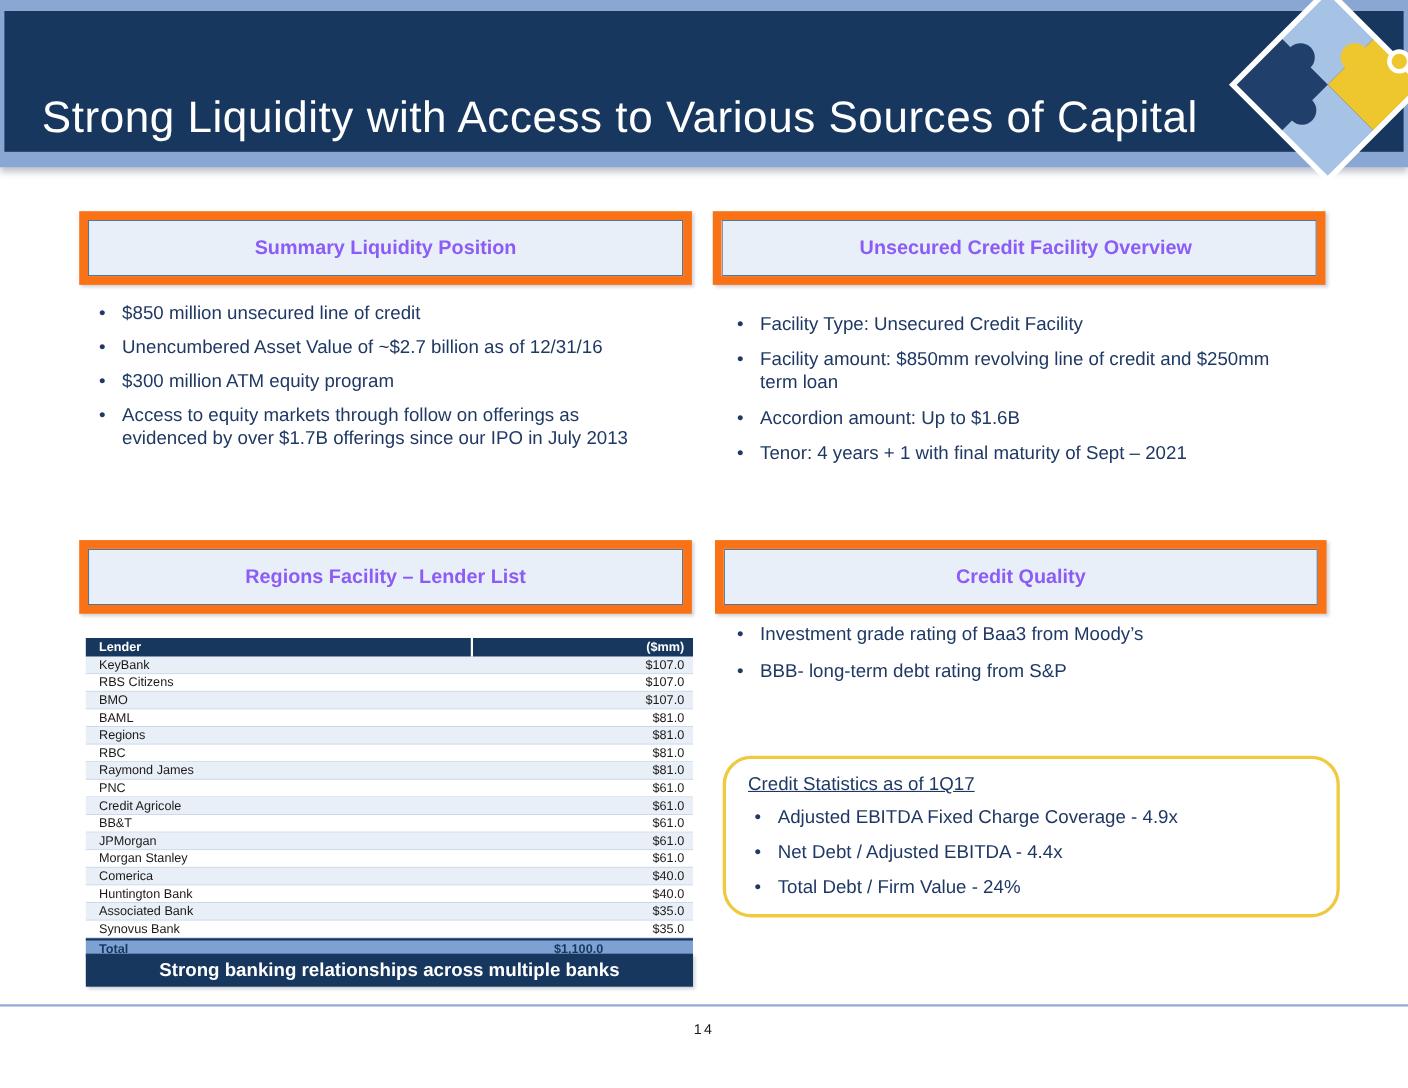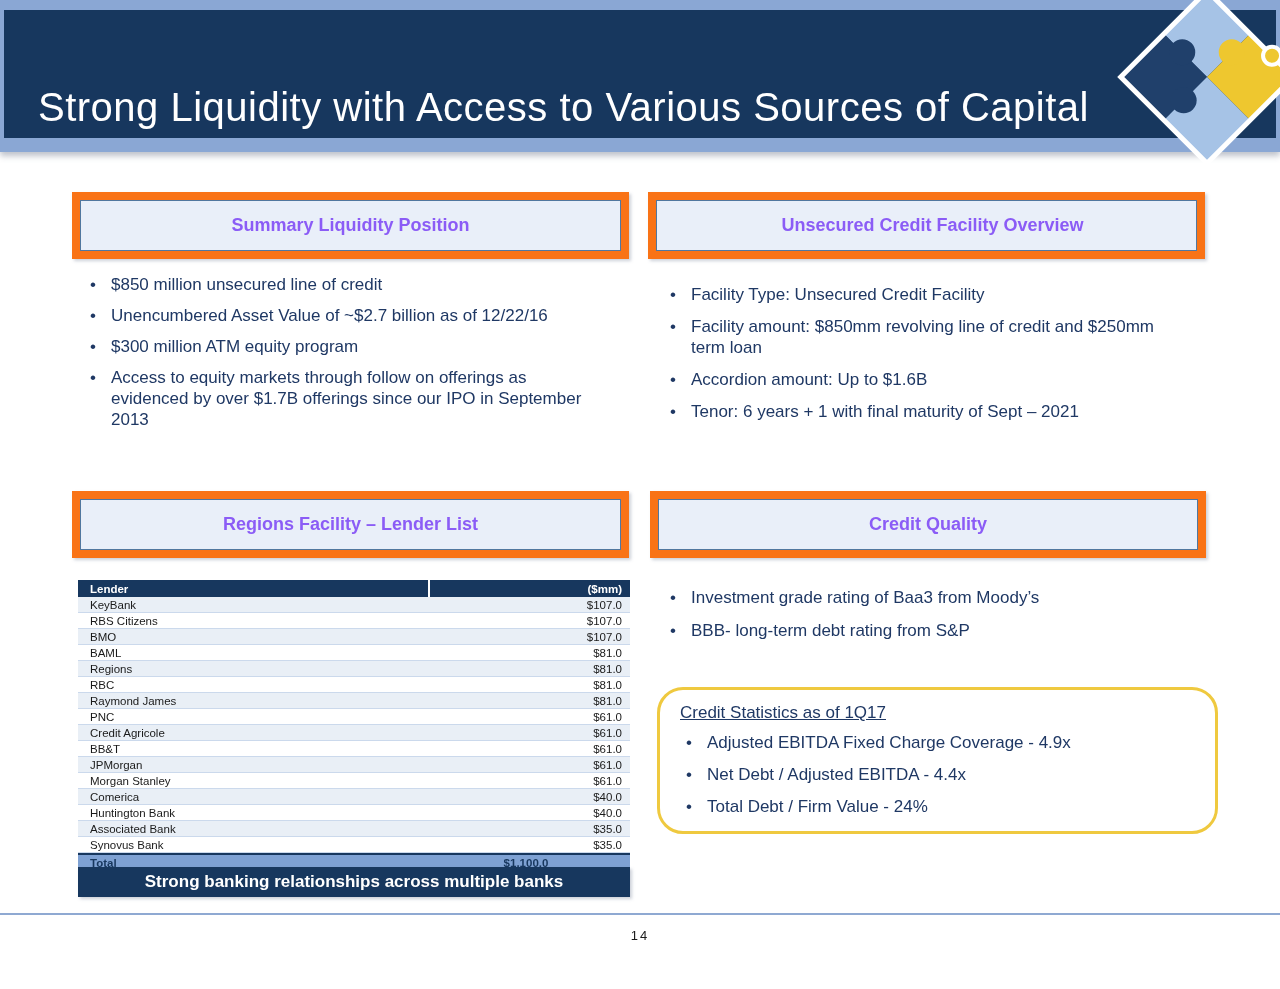--- a/index.html
+++ b/index.html
@@ -36,21 +36,21 @@
   #box-lender{left:72px;top:491px;width:557px;height:67px;}
   #box-quality{left:650px;top:491px;width:556px;height:67px;}
   
   .bullets{position:absolute;margin:0;padding:0;list-style:none;
     font-size:17px;line-height:21px;color:#1F3864;}
   .bullets li{position:relative;padding-left:23px;margin-bottom:10px;}
   .bullets li::before{content:"\2022";position:absolute;left:2px;top:0;color:#1F3864;}
   #list-summary{left:88px;top:274px;width:512px;}
   #list-facility{left:668px;top:284px;width:520px;}
   #list-facility li{margin-bottom:11px;}
-  #list-quality{left:668px;top:587px;width:520px;}
+  #list-quality{left:668px;top:566px;width:520px;}
   #list-quality li{margin-bottom:12px;}
   
   .lender-table{position:absolute;left:78px;top:570px;width:552px;font-size:11.5px;}
   .tbl-header{display:flex;height:17px;align-items:center;
     background:#17375E;color:#fff;font-weight:bold;margin-top:10px;}
   .tbl-header .name{width:352px;padding-left:12px;box-sizing:border-box;border-right:2px solid #fff;height:100%;display:flex;align-items:center;}
   .tbl-header .val{flex:1;text-align:right;padding-right:8px;}
   .tbl-row{display:flex;height:16px;align-items:center;color:#1a1a1a;
     box-sizing:border-box;border-bottom:1px solid #CBD9EC;background:#fff;}
   .tbl-row.shaded{background:#E9EFF6;justify-content:center;}
@@ -113,30 +113,30 @@
     </g>
   </svg>
 
   <div class="section-box" id="box-summary">Summary Liquidity Position</div>
   <div class="section-box" id="box-facility">Unsecured Credit Facility Overview</div>
   <div class="section-box" id="box-lender">Regions Facility – Lender List</div>
   <div class="section-box" id="box-quality">Credit Quality</div>
 
   <ul class="bullets" id="list-summary">
     <li>$850 million unsecured line of credit</li>
-    <li>Unencumbered Asset Value of ~$2.7 billion as of 12/22/16</li>
+    <li>Unencumbered Asset Value of ~$2.7 billion as of 12/31/16</li>
     <li>$300 million ATM equity program</li>
-    <li>Access to equity markets through follow on offerings as evidenced by over $1.7B offerings since our IPO in September 2013</li>
+    <li>Access to equity markets through follow on offerings as evidenced by over $1.7B offerings since our IPO in July 2013</li>
   </ul>
 
   <ul class="bullets" id="list-facility">
     <li>Facility Type: Unsecured Credit Facility</li>
     <li>Facility amount: $850mm revolving line of credit and $250mm term loan</li>
     <li>Accordion amount: Up to $1.6B</li>
-    <li>Tenor: 6 years + 1 with final maturity of Sept – 2021</li>
+    <li>Tenor: 4 years + 1 with final maturity of Sept – 2021</li>
   </ul>
 
   <div class="lender-table">
     <div class="tbl-header">
       <div class="name">Lender</div>
       <div class="val">($mm)</div>
     </div>
     <div class="tbl-row shaded">
       <div class="name">KeyBank</div>
       <div class="val">$107.0</div>

